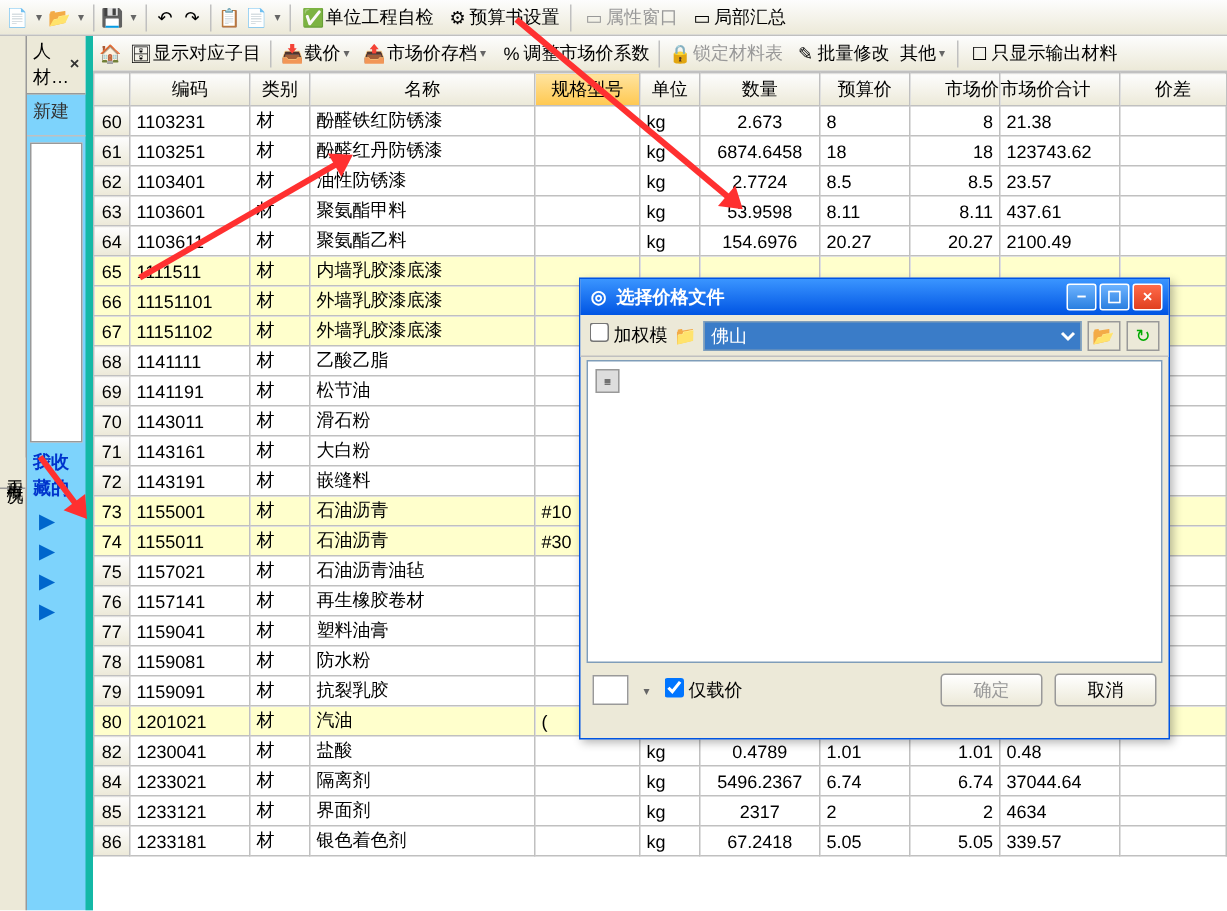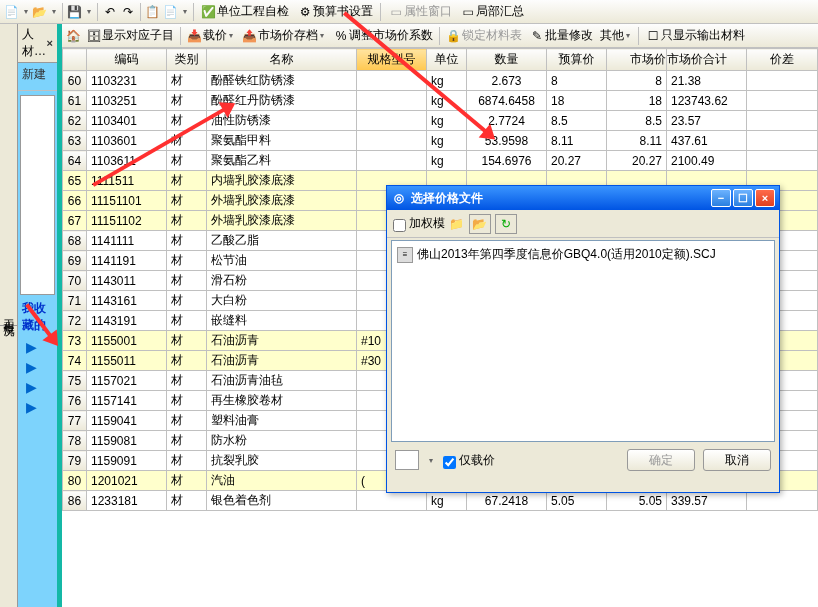--- a/index.html
+++ b/index.html
@@ -37,21 +37,21 @@
 .col-mprice{width:60px;text-align:right}
 .col-total{width:80px;text-align:left}
 
 .dialog{position:absolute;left:386px;top:185px;width:394px;height:308px;background:#ece9d8;border:1px solid #0054e3;box-shadow:2px 2px 6px rgba(0,0,0,0.3)}
 .dlg-title{height:24px;background:linear-gradient(#3a95ff,#0054e3);color:#fff;display:flex;align-items:center;padding:0 4px;font-weight:bold}
 .dlg-title-ico{width:16px;height:16px;margin-right:4px;display:flex;align-items:center;justify-content:center;color:#fff}
 .dlg-title-btns{margin-left:auto;display:flex;gap:2px}
 .dlg-tbtn{width:20px;height:18px;background:linear-gradient(#6db3ff,#2a7fe0);border:1px solid #fff;border-radius:2px;display:flex;align-items:center;justify-content:center;color:#fff;font-size:11px;font-weight:bold}
 .dlg-tbtn.close{background:linear-gradient(#ff6b4a,#e04020)}
 .dlg-toolbar{height:28px;background:#ece9d8;display:flex;align-items:center;padding:0 6px;gap:4px;border-bottom:1px solid #c0c0c0}
-.dlg-check{display:flex;align-items:flex-end;gap:3px}
+.dlg-check{display:flex;align-items:flex-start;gap:3px}
 .dlg-combo{flex:1;display:flex}
 .dlg-combo select{flex:1;height:20px;background:#3a7cc8;color:#fff;border:1px solid #7f9db9}
 .dlg-ico-btn{width:22px;height:20px;border:1px solid #999;background:#ece9d8;display:flex;align-items:center;justify-content:center}
 .dlg-list{height:202px;background:#fff;border:1px solid #7f9db9;margin:2px 4px;padding:4px}
 .dlg-file{display:flex;align-items:center;gap:4px;padding:1px}
 .dlg-file .fico{width:16px;height:16px;background:#ddd;border:1px solid #999;display:flex;align-items:center;justify-content:center;font-size:8px}
 .dlg-bottom{height:32px;display:flex;align-items:center;padding:0 8px;gap:8px}
 .dlg-preview{width:24px;height:20px;border:1px solid #999;background:#fff}
 .dlg-btn{width:68px;height:22px;border:1px solid #999;background:linear-gradient(#fff,#ece9d8);border-radius:3px}
 .dlg-btn.disabled{color:#999}
@@ -449,20 +449,59 @@
 <td class="col-name">汽油</td>
 <td class="col-spec">( </td>
 <td class="col-unit"></td>
 <td class="col-qty"></td>
 <td class="col-price"></td>
 <td class="col-mprice"></td>
 <td class="col-total"></td>
 <td></td>
             </tr>
             <tr>
+              <td class="rownum">82</td>
+<td class="col-code">1230041</td>
+<td class="col-type">材</td>
+<td class="col-name">盐酸</td>
+<td class="col-spec"></td>
+<td class="col-unit">kg</td>
+<td class="col-qty">0.4789</td>
+<td class="col-price">1.01</td>
+<td class="col-mprice">1.01</td>
+<td class="col-total">0.48</td>
+<td></td>
+            </tr>
+            <tr>
+              <td class="rownum">84</td>
+<td class="col-code">1233021</td>
+<td class="col-type">材</td>
+<td class="col-name">隔离剂</td>
+<td class="col-spec"></td>
+<td class="col-unit">kg</td>
+<td class="col-qty">5496.2367</td>
+<td class="col-price">6.74</td>
+<td class="col-mprice">6.74</td>
+<td class="col-total">37044.64</td>
+<td></td>
+            </tr>
+            <tr>
+              <td class="rownum">85</td>
+<td class="col-code">1233121</td>
+<td class="col-type">材</td>
+<td class="col-name">界面剂</td>
+<td class="col-spec"></td>
+<td class="col-unit">kg</td>
+<td class="col-qty">2317</td>
+<td class="col-price">2</td>
+<td class="col-mprice">2</td>
+<td class="col-total">4634</td>
+<td></td>
+            </tr>
+            <tr>
               <td class="rownum">86</td>
 <td class="col-code">1233181</td>
 <td class="col-type">材</td>
 <td class="col-name">银色着色剂</td>
 <td class="col-spec"></td>
 <td class="col-unit">kg</td>
 <td class="col-qty">67.2418</td>
 <td class="col-price">5.05</td>
 <td class="col-mprice">5.05</td>
 <td class="col-total">339.57</td>
@@ -483,27 +522,29 @@
       <div class="dlg-tbtn">☐</div>
       <div class="dlg-tbtn close">×</div>
     </div>
   </div>
   <div class="dlg-toolbar">
     <label class="dlg-check">
         <input type="checkbox" style="">
         <span>加权模</span>
       </label>
     <span class="tb-ico">📁</span>
+    <div class="dlg-combo">
+        <select><option>佛山</option></select>
+      </div>
     <div class="dlg-ico-btn">📂</div>
     <div class="dlg-ico-btn" style="color:#0a0">↻</div>
   </div>
   <div class="dlg-list">
     <div class="dlg-file">
       <span class="fico">≡</span>
-      <span>佛山2013年第四季度信息价GBQ4.0(适用2010定额).SCJ</span>
     </div>
   </div>
   <div class="dlg-bottom">
     <div class="dlg-preview"></div>
       <span class="tb-dd">▾</span>
     <label class="dlg-check">
         <input type="checkbox" checked="" style="">
         <span>仅载价</span>
       </label>
     <div style="flex:1"></div>

